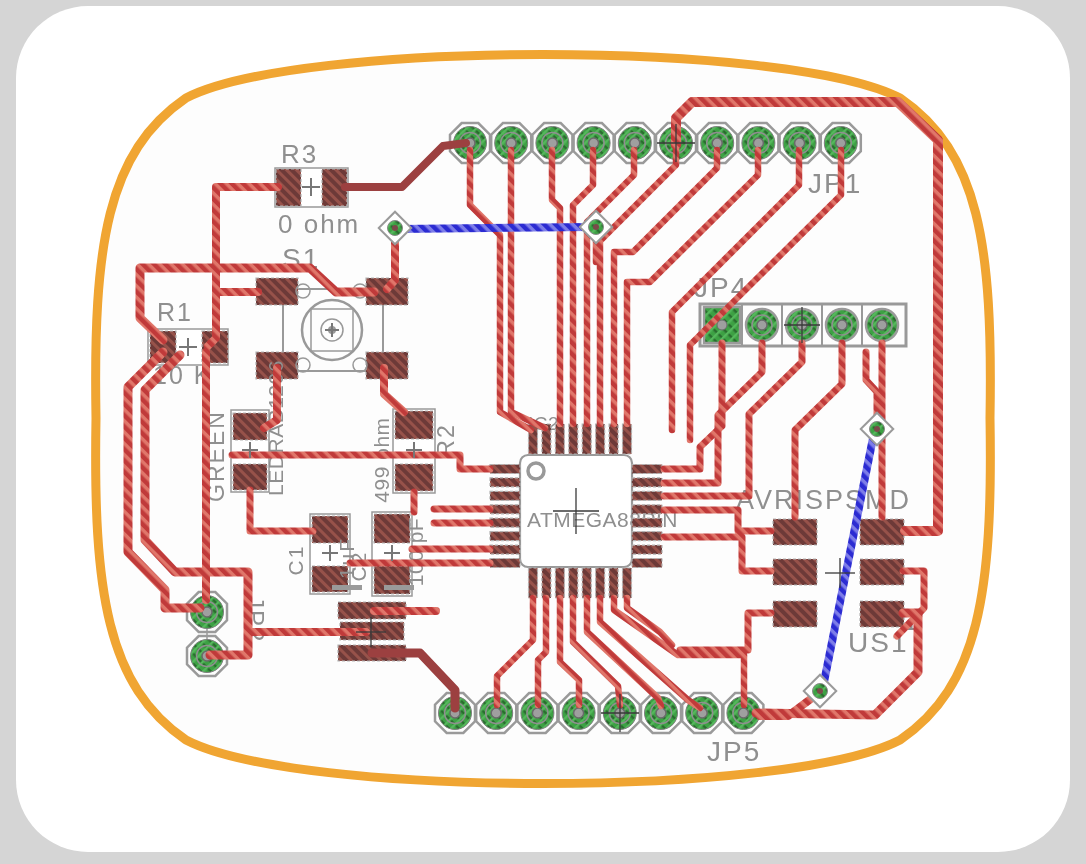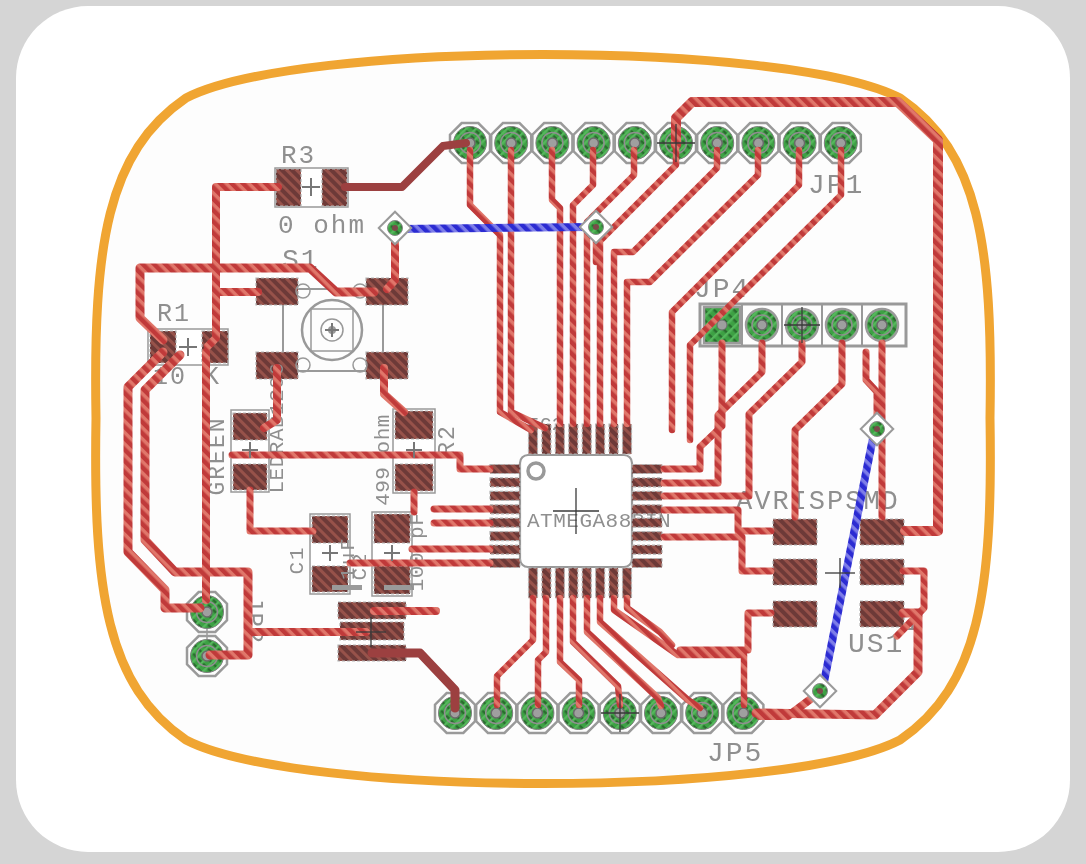--- a/index.html
+++ b/index.html
@@ -1,17 +1,17 @@
 <!DOCTYPE html>
 <html style="--canvas-background: #d5d5d5; --board-fill: #fdfdfd; --board-outline: #f0a532; --top-copper: #c84040; --bottom-copper: #2f2fd0; --pad-green: #3fa246; --smd-pad-maroon: #6e3a38; --silkscreen: #999999;"><head>
 <meta charset="utf-8">
 <style>
   html,body{margin:0;padding:0;background:#d5d5d5;}
   .stage{width:1086px;height:864px;position:relative;overflow:hidden;
-         font-family:Liberation Mono, monospace;}
+         font-family:Liberation Sans, sans-serif;}
   svg{display:block}
   .bg{fill:var(--canvas-background,#d5d5d5);}
   .canvas-white{fill:#fff;}
   .board{fill:var(--board-fill,#fdfdfd);stroke:var(--board-outline,#f0a532);stroke-width:9;}
   .silk{stroke:var(--silkscreen,#999);fill:none;}
   .body{fill:#fff;stroke:var(--silkscreen,#999);}
   .smd{fill:url(#hatchMaroon);stroke:#b3b3b3;stroke-width:1.2;stroke-dasharray:3,2;}
   .lbl{fill:#8f8f8f;letter-spacing:2px;}
   .lbl-tight{letter-spacing:0.5px;}
   polyline{fill:none;stroke-linejoin:round;stroke-linecap:round;}

